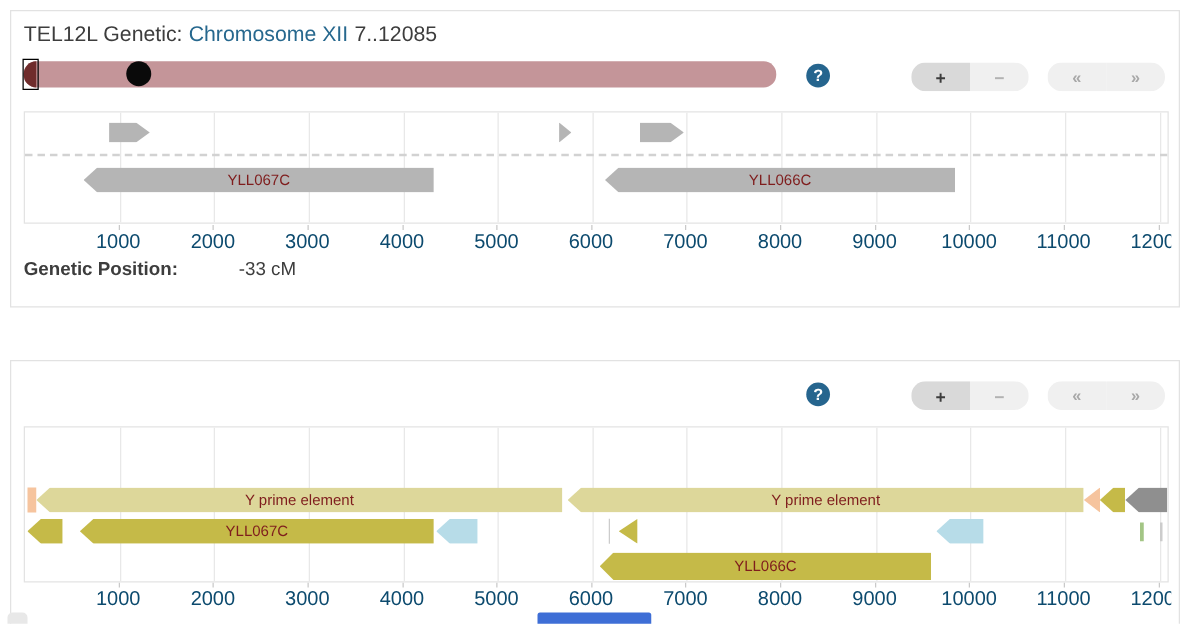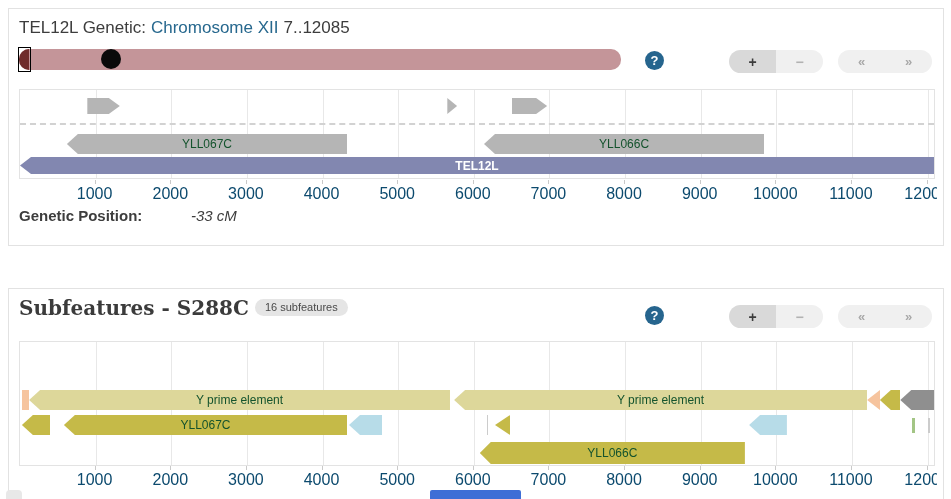--- a/index.html
+++ b/index.html
@@ -37,33 +37,33 @@
   .btn.minus { background:#f0f0f0; color:#b2b2b2; font-weight:700; }
   .btn.nav   { background:#f0f0f0; color:#a8a8a8; font-size:13px; font-weight:700; }
 
   
   .track { position:absolute; left:10px; width:916px; border:1px solid #e3e3e3; background:#fff; overflow:hidden; }
   #track1 { top:80px;  height:90px; }
   #track2 { top:52px;  height:125px; }
   .gridline { position:absolute; top:0; bottom:0; width:1px; background:#e8e8e8; }
   .dashed { position:absolute; left:0; right:0; border-top:2px dashed #d2d2d2; }
   .feature { position:absolute; display:flex; align-items:center; justify-content:center; overflow:hidden; }
-  .flabel { font-size:12px; color:#14532d; white-space:nowrap; }
+  .flabel { font-size:12px; color:#7f1d1d; white-space:nowrap; }
   .flabel.light { color:#fff; font-weight:700; }
 
   
   .axis { position:absolute; left:10px; width:918px; height:24px; overflow:hidden; }
   #axis1 { top:171px; } #axis2 { top:177px; }
   .axis-tick { position:absolute; top:0; width:1px; height:4px; background:#c9c9c9; }
   .axis-label { position:absolute; top:5px; transform:translateX(-50%); font-size:16px; color:#0c4a6e; white-space:nowrap; }
 
   
   .genpos { position:absolute; left:10px; top:198px; font-size:15px; color:#3d3d3d; }
   .genpos .gp-label { font-weight:700; }
-  .genpos .gp-value { position:absolute; left:172px; top:0; font-weight:400; white-space:nowrap;font-style:italic; }
+  .genpos .gp-value { position:absolute; left:172px; top:0; font-weight:400; white-space:nowrap; }
 
   
   #blue-partial { position:absolute; left:430px; top:490px; width:91px; height:9px; border-radius:2px 2px 0 0; }
   #gray-partial { position:absolute; left:6px; top:490px; width:16px; height:9px; border-radius:4px 4px 0 0; background:#e8e8e8; }
 </style>
 </head>
 <body>
 
 <div class="panel" id="panel1">
   <div class="p1-title">
@@ -102,23 +102,20 @@
       <div class="gridline" style="left: 907.6px;"></div>
       <div class="dashed" style="top: 33px;"></div>
       <div class="feature" style="left: 67.3px; width: 32.5px; top: 8px; height: 16px; background: rgb(181, 181, 181); clip-path: polygon(0px 0px, calc(100% - 11px) 0px, 100% 50%, calc(100% - 11px) 100%, 0px 100%);"></div>
       <div class="feature" style="left: 427.3px; width: 9.8px; top: 8px; height: 16px; background: rgb(181, 181, 181); clip-path: polygon(0px 0px, 100% 50%, 0px 100%);"></div>
       <div class="feature" style="left: 491.6px; width: 35.5px; top: 8px; height: 16px; background: rgb(181, 181, 181); clip-path: polygon(0px 0px, calc(100% - 11px) 0px, 100% 50%, calc(100% - 11px) 100%, 0px 100%);"></div>
       <div class="feature" style="left: 46.9px; width: 280.2px; top: 44px; height: 20px; background: rgb(181, 181, 181); clip-path: polygon(0px 50%, 11px 0px, 100% 0px, 100% 100%, 11px 100%);">
         <span class="flabel">YLL067C</span>
       </div>
       <div class="feature" style="left: 464px; width: 280.2px; top: 44px; height: 20px; background: rgb(181, 181, 181); clip-path: polygon(0px 50%, 11px 0px, 100% 0px, 100% 100%, 11px 100%);">
         <span class="flabel">YLL066C</span>
-      </div>
-      <div class="feature" style="left: 0px; width: 914px; top: 67px; height: 17px; background: rgb(130, 135, 176); clip-path: polygon(0px 50%, 11px 0px, 100% 0px, 100% 100%, 11px 100%);">
-        <span class="flabel light">TEL12L</span>
       </div>
     </div>
   <div class="axis" id="axis1">
       <div class="axis-tick" style="left: 75.6px;"></div>
       <span class="axis-label" style="left: 75.6px;">1000</span>
       <div class="axis-tick" style="left: 151.3px;"></div>
       <span class="axis-label" style="left: 151.3px;">2000</span>
       <div class="axis-tick" style="left: 226.9px;"></div>
       <span class="axis-label" style="left: 226.9px;">3000</span>
       <div class="axis-tick" style="left: 302.5px;"></div>
@@ -141,23 +138,20 @@
       <span class="axis-label" style="left: 907.6px;">12000</span>
     </div>
 
   <div class="genpos">
     <span class="gp-label">Genetic Position:</span>
     <span class="gp-value">-33 cM</span>
   </div>
 </div>
 
 <div class="panel" id="panel2">
-  <div class="p2-titlewrap">
-    <span class="p2-title">Subfeatures - S288C</span><span class="badge">16 subfeatures</span>
-  </div>
 
   <div class="help" id="help2" style="background: rgb(38, 101, 142);">?</div>
   <div class="btn-group" id="p2-zoom">
     <button class="btn plus">+</button>
     <button class="btn minus">−</button>
   </div>
   <div class="btn-group" id="p2-pan">
     <button class="btn nav">«</button>
     <button class="btn nav">»</button>
   </div>

